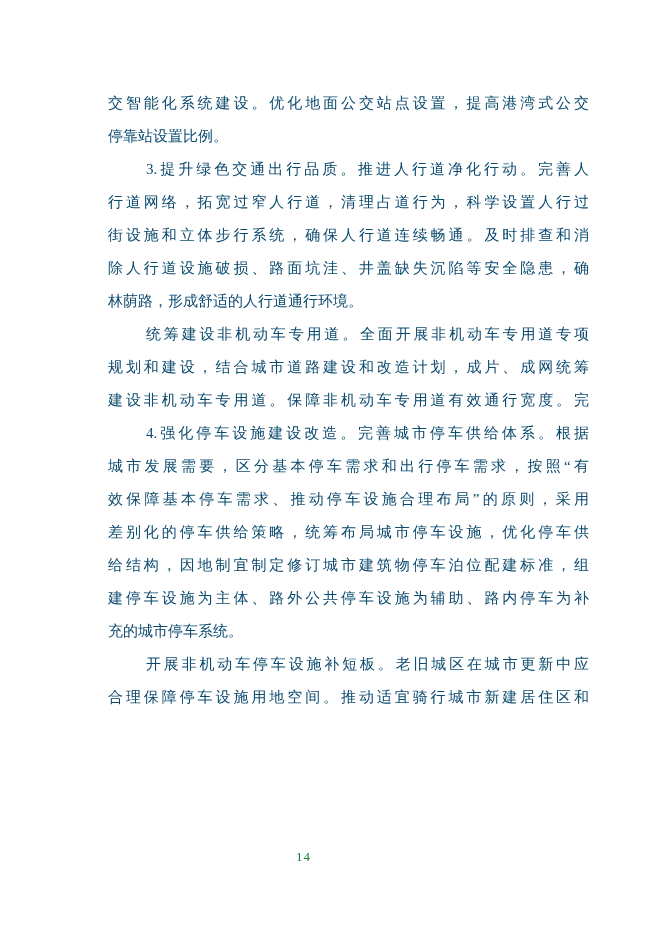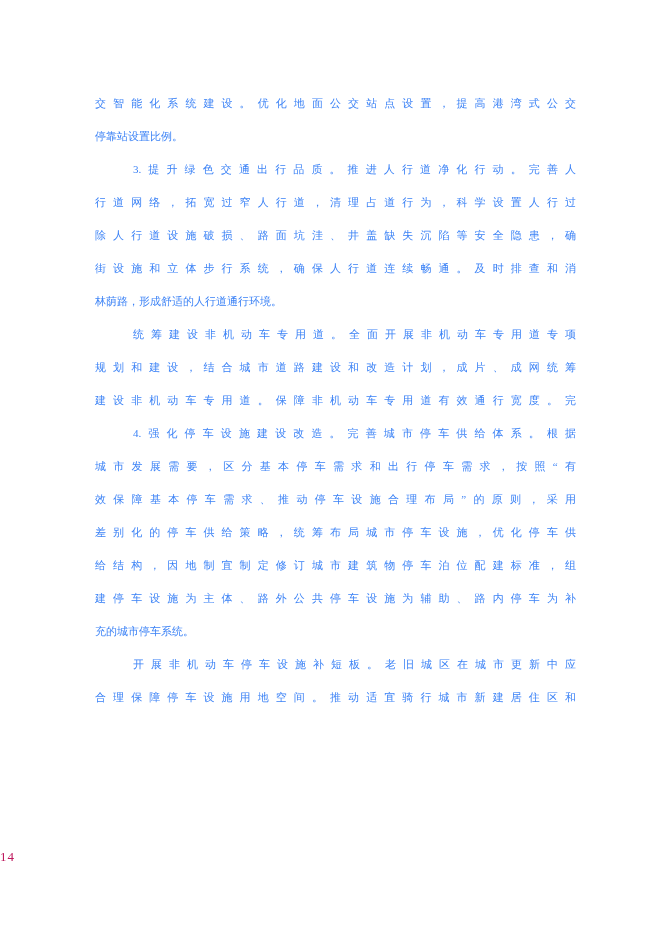--- a/index.html
+++ b/index.html
@@ -10,62 +10,62 @@
   }
   .page {
     position: relative;
     width: 660px;
     height: 934px;
     background: #ffffff;
     overflow: hidden;
   }
   .text-block {
     position: absolute;
-    left: 95px;
+    left: 108px;
     top: 87px;
     width: 481px;
-    color: #3b82f6;
-    font-size: 11px;
+    color: #0c4a6e;
+    font-size: 15px;
   }
   .line {
     height: 33px;
     line-height: 33px;
     white-space: nowrap;
     overflow: visible;
   }
   .line.justify {
     white-space: normal;
     text-align: justify;
     text-align-last: justify;
   }
   .line.indent {
     text-indent: 38px;
   }
   .page-number {
     position: absolute;
     top: 849px;
     left: 0;
     width: 607px;
-    text-align: left;
+    text-align: center;
     font-size: 13px;
-    color: #be185d;
+    color: #15803d;
     letter-spacing: 1px;
   }
 </style>
 </head>
 <body>
 
 <div class="page">
   <div class="text-block">
       <div class="line justify">交智能化系统建设。优化地面公交站点设置，提高港湾式公交</div>
       <div class="line">停靠站设置比例。</div>
       <div class="line indent justify">3.提升绿色交通出行品质。推进人行道净化行动。完善人</div>
       <div class="line justify">行道网络，拓宽过窄人行道，清理占道行为，科学设置人行过</div>
+      <div class="line justify">街设施和立体步行系统，确保人行道连续畅通。及时排查和消</div>
       <div class="line justify">除人行道设施破损、路面坑洼、井盖缺失沉陷等安全隐患，确</div>
-      <div class="line justify">街设施和立体步行系统，确保人行道连续畅通。及时排查和消</div>
       <div class="line">林荫路，形成舒适的人行道通行环境。</div>
       <div class="line indent justify">统筹建设非机动车专用道。全面开展非机动车专用道专项</div>
       <div class="line justify">规划和建设，结合城市道路建设和改造计划，成片、成网统筹</div>
       <div class="line justify">建设非机动车专用道。保障非机动车专用道有效通行宽度。完</div>
       <div class="line indent justify">4.强化停车设施建设改造。完善城市停车供给体系。根据</div>
       <div class="line justify">城市发展需要，区分基本停车需求和出行停车需求，按照“有</div>
       <div class="line justify">效保障基本停车需求、推动停车设施合理布局”的原则，采用</div>
       <div class="line justify">差别化的停车供给策略，统筹布局城市停车设施，优化停车供</div>
       <div class="line justify">给结构，因地制宜制定修订城市建筑物停车泊位配建标准，组</div>
       <div class="line justify">建停车设施为主体、路外公共停车设施为辅助、路内停车为补</div>

